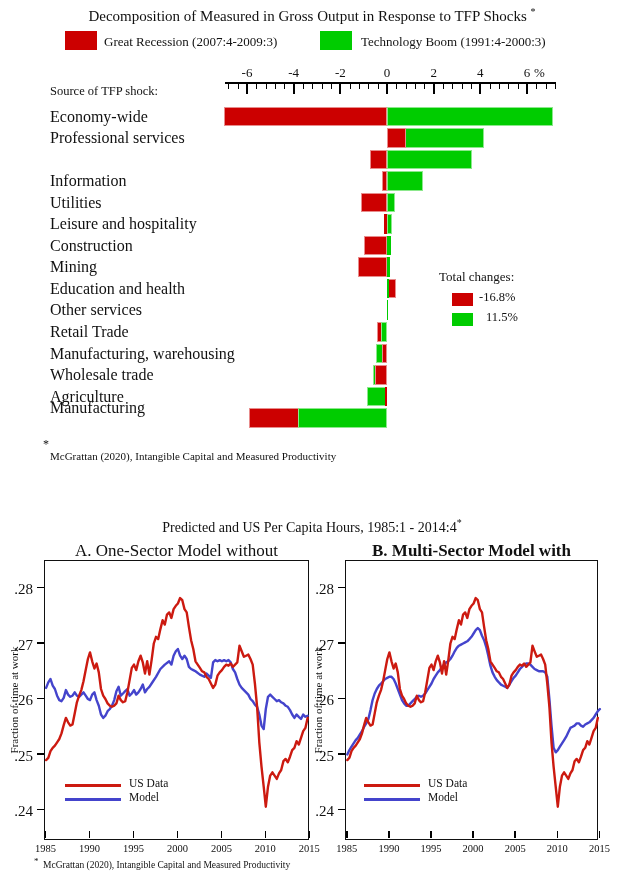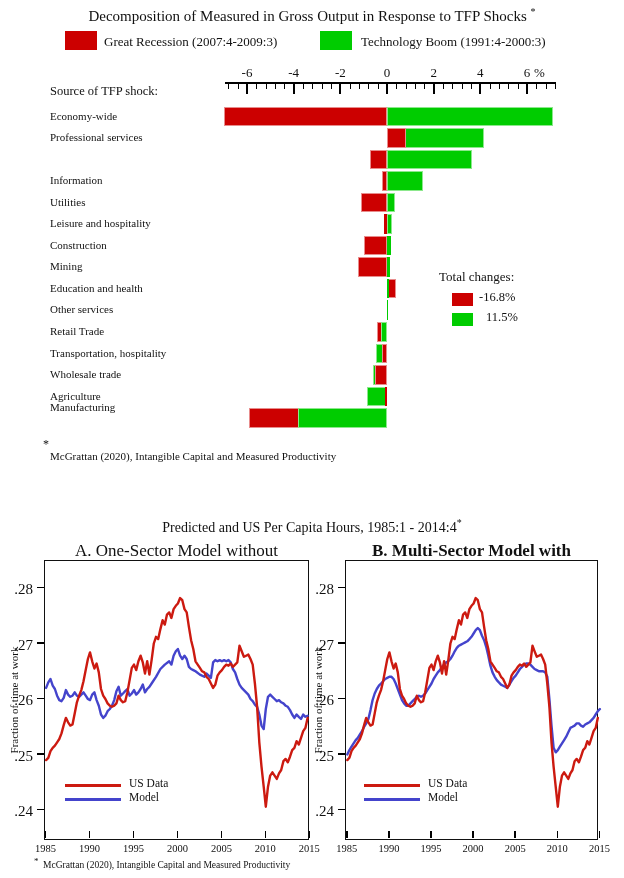--- a/index.html
+++ b/index.html
@@ -5,21 +5,21 @@
   html,body{margin:0;padding:0;background:#fff;}
   body{width:624px;height:878px;position:relative;overflow:hidden;
        font-family:"Liberation Serif","DejaVu Serif",serif;color:#111;}
   .abs{position:absolute;}
   .ctr{text-align:center;}
   .title1{left:0;top:6px;width:624px;font-size:15px;}
   .sup{font-size:10px;vertical-align:6px;}
   .sw{width:32px;height:19px;}
   .leg1-label{top:34px;font-size:13px;}
   .src-label{left:50px;top:84px;font-size:12.5px;}
-  .cat-label{left:50px;font-size:11px;line-height:19.5px;height:19.5px;white-space:nowrap;}
+  .cat-label{left:50px;font-size:16px;line-height:19.5px;height:19.5px;white-space:nowrap;}
   .bar{box-sizing:border-box;}
   .tot-title{left:439px;top:269px;font-size:13px;}
   .tot-sw{width:21px;height:13px;}
   .tot-lbl{top:0;font-size:12.5px;}
   .fn1-mark{left:43px;top:437px;font-size:12px;}
   .fn1-text{left:50px;top:450px;font-size:11px;white-space:nowrap;}
   .title2{left:0;top:517px;width:624px;font-size:14px;}
   .subtitle{top:541px;font-size:17px;}
   .pbox{border:1.5px solid #111;box-sizing:border-box;background:#fff;}
   .ytick-lbl{width:30px;text-align:right;font-size:15px;}
@@ -113,21 +113,21 @@
     <div class="abs bar" style="left: 357.837px; top: 257.35px; width: 29.1625px; height: 19.5px; background: rgb(204, 0, 0); border: 1px solid rgba(255, 255, 255, 0.55);"></div>
     <div class="abs bar" style="left: 387px; top: 257.35px; width: 3.2662px; height: 19.5px; background: rgb(0, 204, 0);"></div>
     <div class="abs cat-label" style="left: 50px; top: 278.9px;">Education and health</div>
     <div class="abs bar" style="left: 387px; top: 278.9px; width: 9.332px; height: 19.5px; background: rgb(204, 0, 0); border: 1px solid rgba(255, 255, 255, 0.55);"></div>
     <div class="abs bar" style="left: 387px; top: 278.9px; width: 2.333px; height: 19.5px; background: rgb(0, 204, 0);"></div>
     <div class="abs cat-label" style="left: 50px; top: 300.45px;">Other services</div>
     <div class="abs bar" style="left: 387px; top: 300.45px; width: 1.3998px; height: 19.5px; background: rgb(0, 204, 0);"></div>
     <div class="abs cat-label" style="left: 50px; top: 322px;">Retail Trade</div>
     <div class="abs bar" style="left: 376.502px; top: 322px; width: 10.4985px; height: 19.5px; background: rgb(204, 0, 0); border: 1px solid rgba(255, 255, 255, 0.55);"></div>
     <div class="abs bar" style="left: 381.168px; top: 322px; width: 5.8325px; height: 19.5px; background: rgb(0, 204, 0); border: 1px solid rgba(255, 255, 255, 0.55);"></div>
-    <div class="abs cat-label" style="left: 50px; top: 343.55px;">Transportation, hospitality</div>
+    <div class="abs cat-label" style="left: 50px; top: 343.55px;">Manufacturing, warehousing</div>
     <div class="abs bar" style="left: 376.035px; top: 343.55px; width: 10.9651px; height: 19.5px; background: rgb(0, 204, 0); border: 1px solid rgba(255, 255, 255, 0.55);"></div>
     <div class="abs bar" style="left: 382.334px; top: 343.55px; width: 4.666px; height: 19.5px; background: rgb(204, 0, 0); border: 1px solid rgba(255, 255, 255, 0.55);"></div>
     <div class="abs cat-label" style="left: 50px; top: 365.1px;">Wholesale trade</div>
     <div class="abs bar" style="left: 373.002px; top: 365.1px; width: 13.998px; height: 19.5px; background: rgb(0, 204, 0); border: 1px solid rgba(255, 255, 255, 0.55);"></div>
     <div class="abs bar" style="left: 375.335px; top: 365.1px; width: 11.665px; height: 19.5px; background: rgb(204, 0, 0); border: 1px solid rgba(255, 255, 255, 0.55);"></div>
     <div class="abs cat-label" style="left: 50px; top: 386.65px;">Agriculture</div>
     <div class="abs bar" style="left: 367.17px; top: 386.65px; width: 19.8305px; height: 19.5px; background: rgb(0, 204, 0); border: 1px solid rgba(255, 255, 255, 0.55);"></div>
     <div class="abs bar" style="left: 384.667px; top: 386.65px; width: 2.333px; height: 19.5px; background: rgb(204, 0, 0);"></div>
     <div class="abs cat-label" style="left: 50px; top: 398px;">Manufacturing</div>
     <div class="abs bar" style="left: 249.353px; top: 408.2px; width: 137.647px; height: 19.5px; background: rgb(204, 0, 0); border: 1px solid rgba(255, 255, 255, 0.55);"></div>

